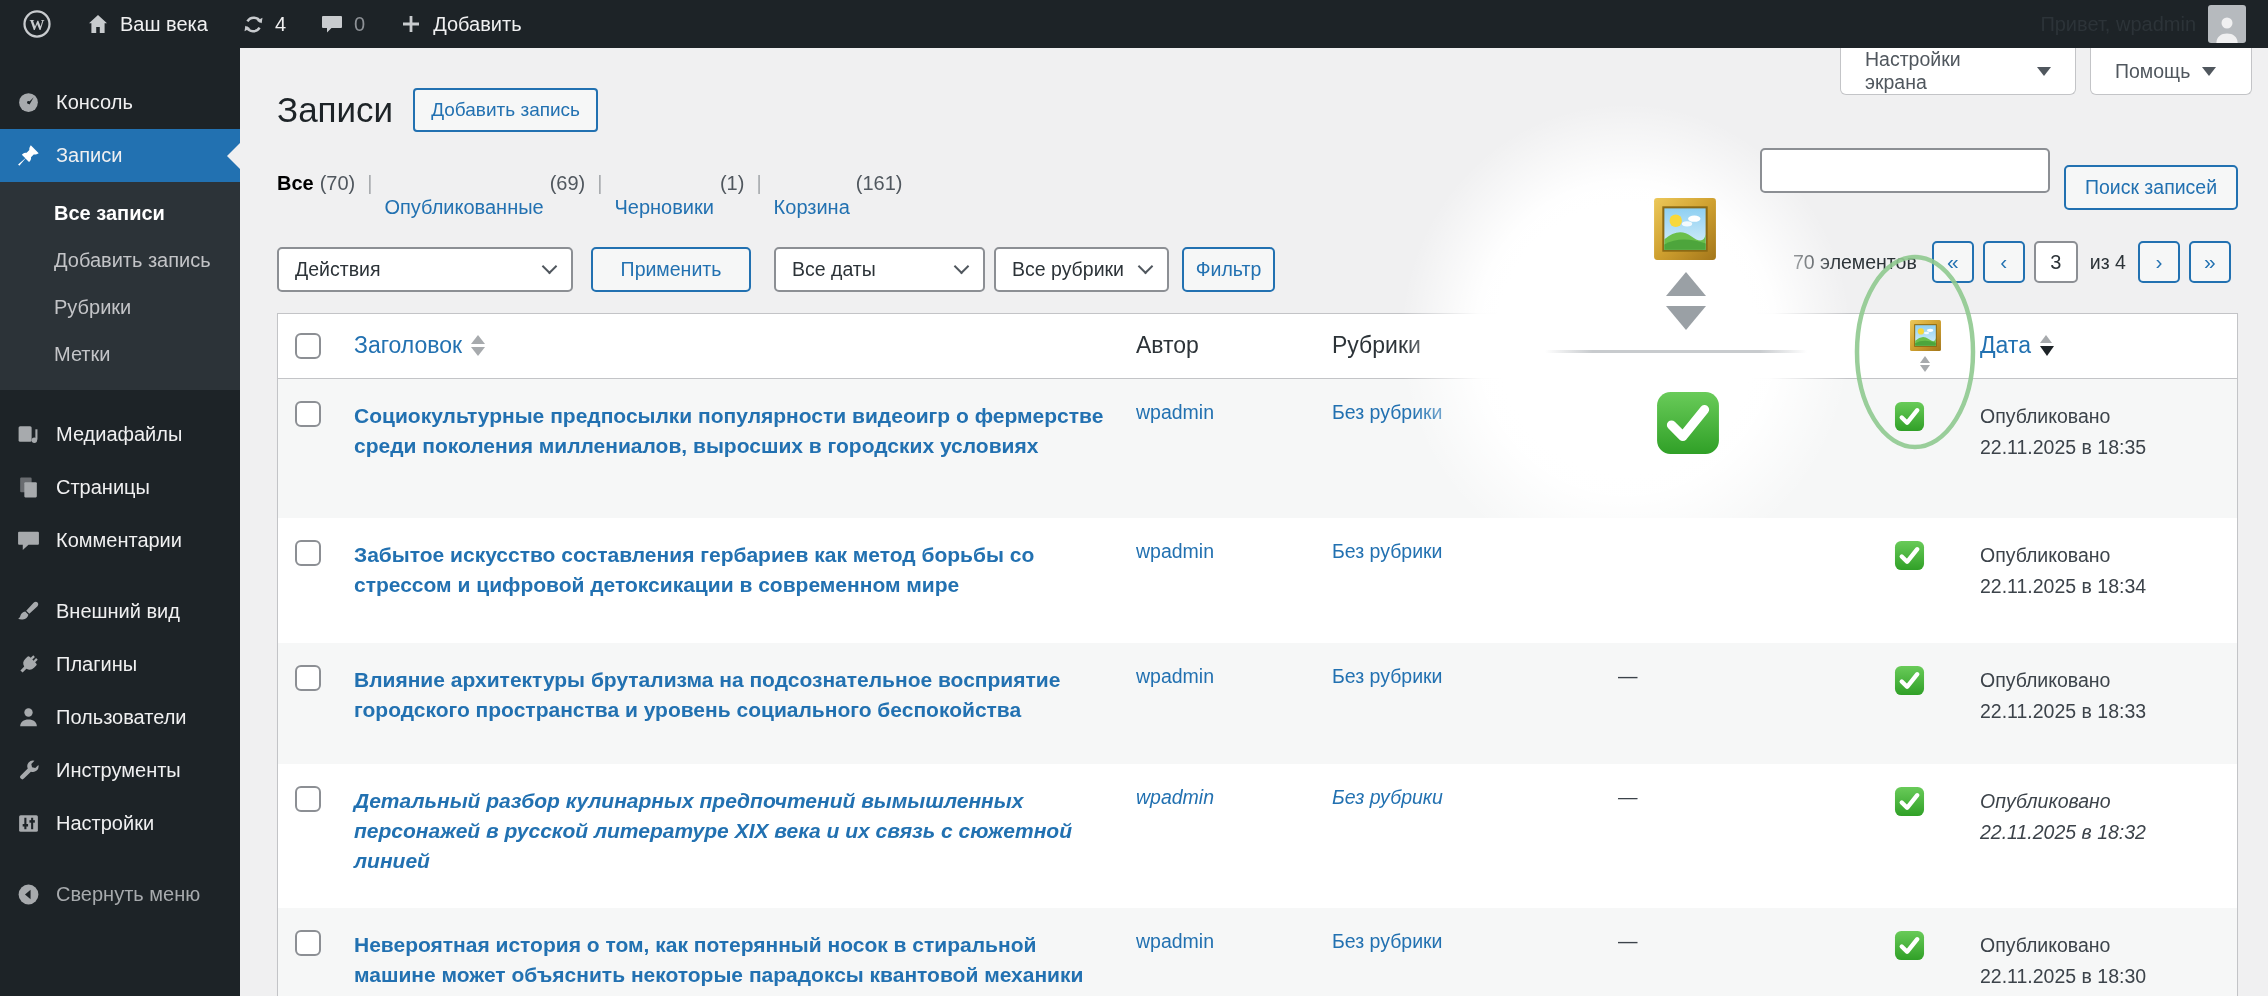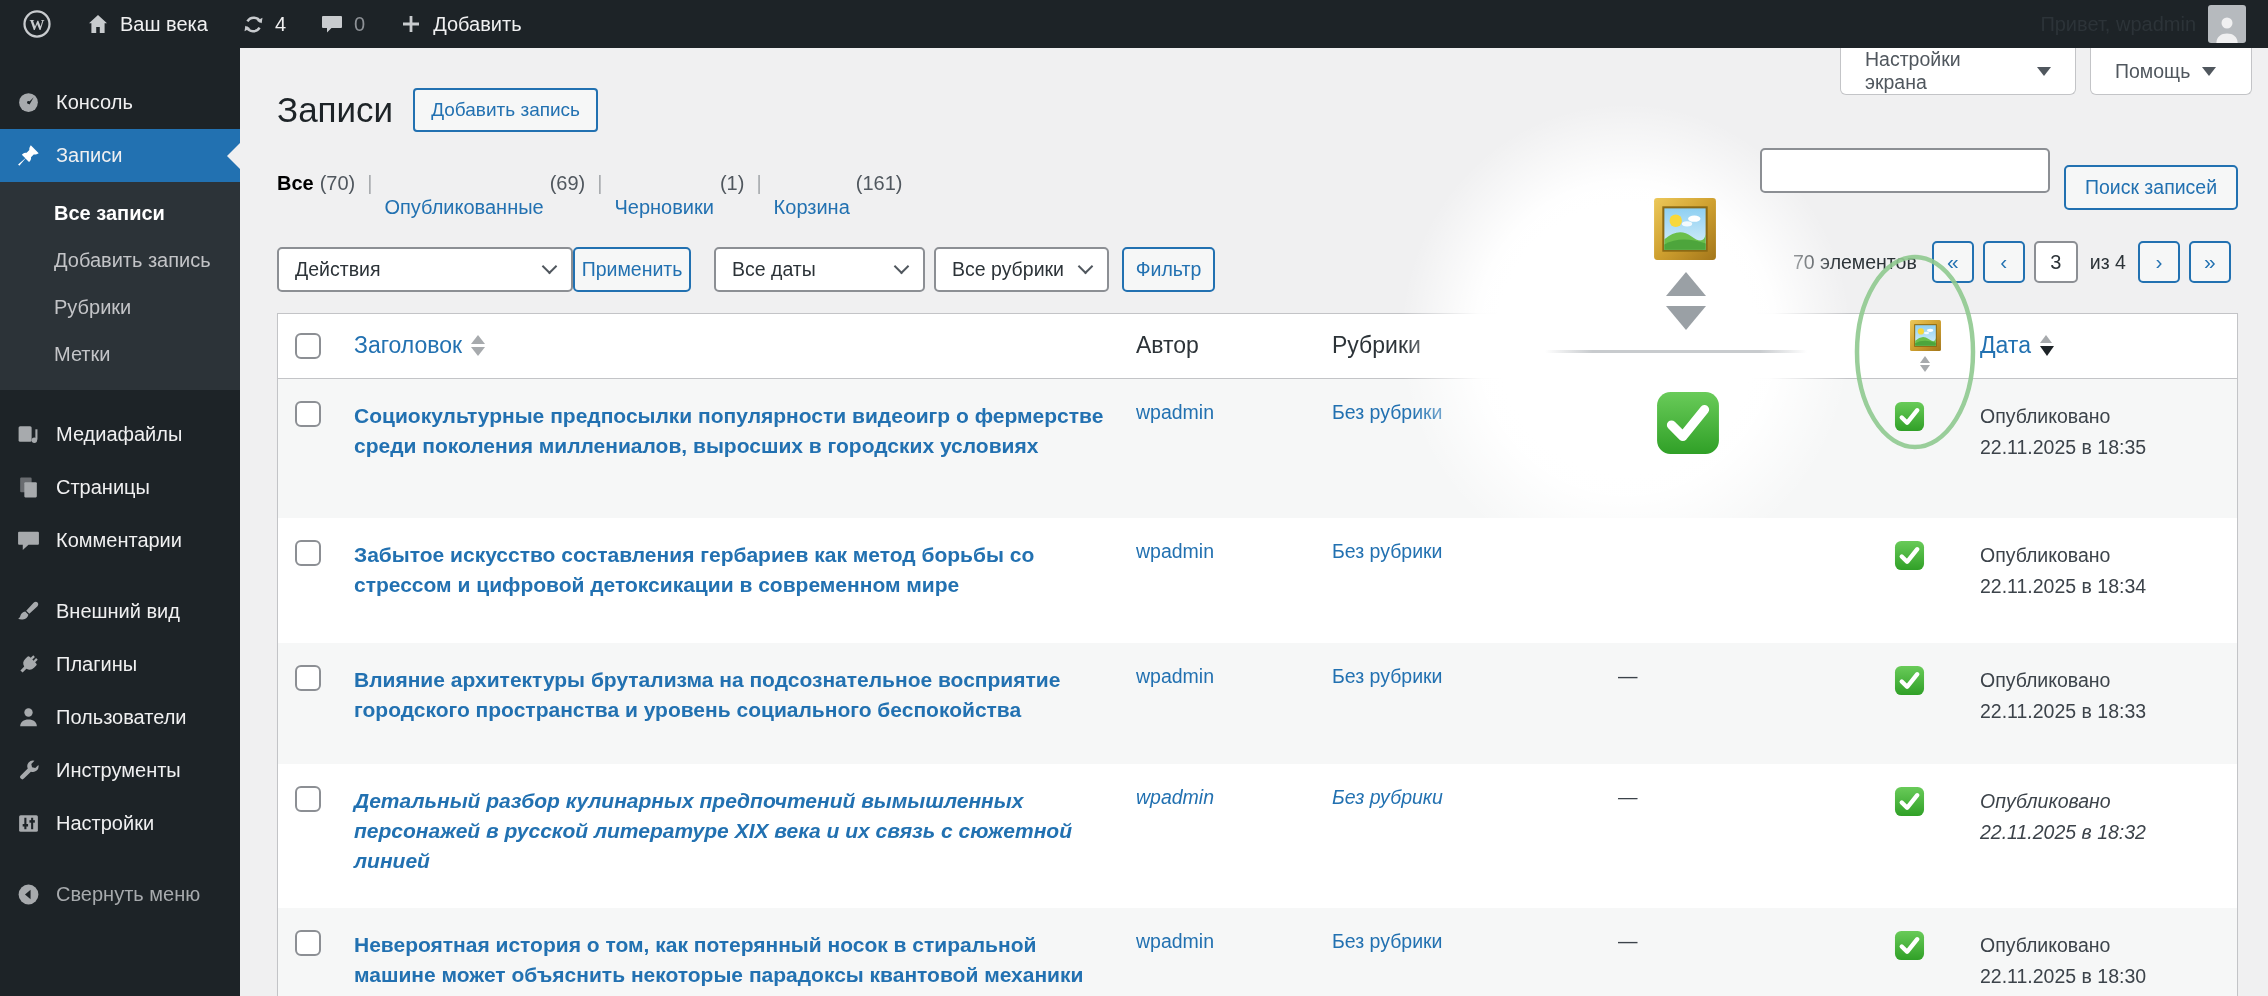--- a/index.html
+++ b/index.html
@@ -321,21 +321,21 @@
     <span class="sep">|</span>
     <span class="view-link">Корзина</span>
     <span class="count">(161)</span>
   </div>
 
   <div class="tablenav">
     <div class="wsel" style="width:296px">
       <span>Действия</span>
       <span class="chev"></span>
     </div>
-    <button class="btn" style="width:118px">Применить</button>
+    <button class="btn" style="margin-left:18px; width:160px">Применить</button>
     <div class="wsel" style="margin-left:23px; width:211px">
       <span>Все даты</span>
       <span class="chev"></span>
     </div>
     <div class="wsel" style="margin-left:9px; width:175px">
       <span>Все рубрики</span>
       <span class="chev" style="margin-left:8px"></span>
     </div>
     <button class="btn" style="margin-left:13px; width:93px">Фильтр</button>
   </div>

